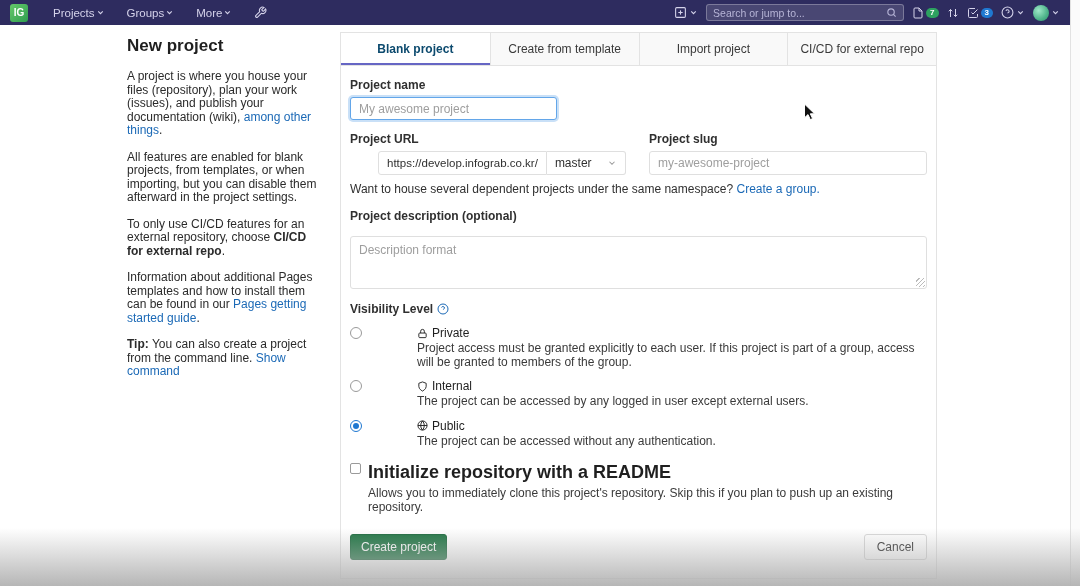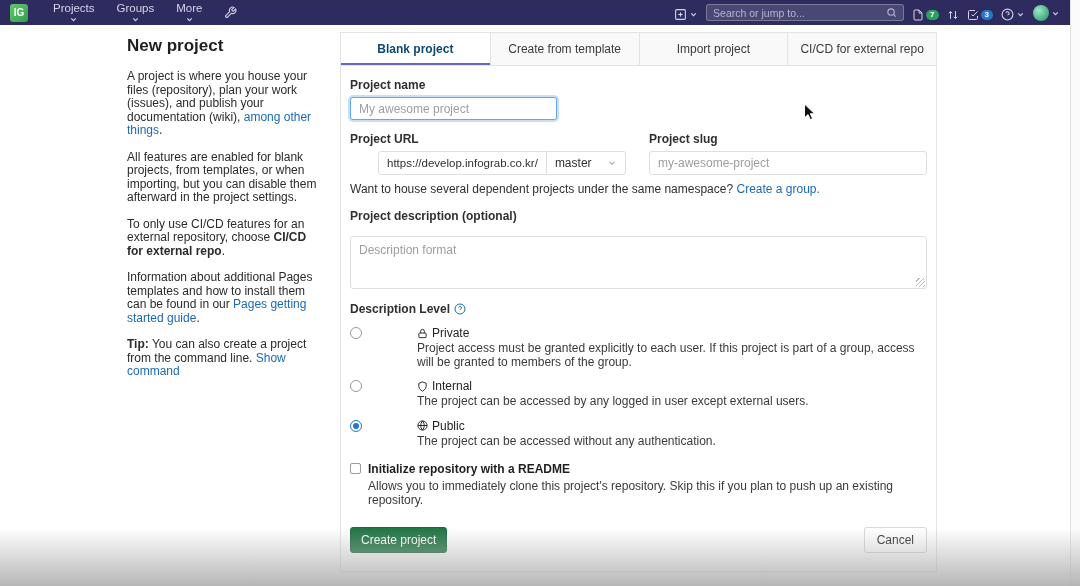--- a/index.html
+++ b/index.html
@@ -6,23 +6,23 @@
   html,body { width:1080px; height:586px; overflow:hidden; }
   body { font-family:"Liberation Sans", sans-serif; background:#fff; position:relative; color:#2b2b2b; }
 
   
   .navbar { position:absolute; top:0; left:0; width:1070px; height:25px;
     background:#2e2c5f; display:flex; align-items:center; padding:0 10px; z-index:10; }
   .nav-left { display:flex; align-items:center; gap:4px; }
   .logo { width:18px; height:18px; border-radius:3px; background:linear-gradient(135deg,#66c86a,#2f9e50);
     color:#fff; font-weight:bold; font-size:10px; display:flex; align-items:center; justify-content:center;
     margin-right:12px; }
-  .nav-item { display:flex; align-items:center; gap:1px; color:#d5d3ea; font-size:11.5px; padding:0 9px; cursor:pointer;flex-direction:column; }
+  .nav-item { display:flex; align-items:center; gap:1px; color:#d5d3ea; font-size:11.5px; padding:0 9px; cursor:pointer; }
   .nav-item svg, .icon-btn svg { display:block; }
-  .nav-right { margin-left:auto; display:flex; align-items:flex-end; gap:8px; }
+  .nav-right { margin-left:auto; display:flex; align-items:center; gap:8px; }
   .plus-group { display:flex; align-items:center; gap:2px; color:#d5d3ea; }
   .searchbox { width:198px; height:17px; background:rgba(255,255,255,.13); border:1px solid rgba(255,255,255,.28);
     border-radius:3px; display:flex; align-items:center; padding:0 6px; }
   .searchbox input { flex:1; background:transparent; border:none; outline:none; color:#cfcde6; font-size:10.5px;
     font-family:"Liberation Sans", sans-serif; }
   .searchbox input::placeholder { color:#b6b4d6; }
   .icon-btn { display:flex; align-items:center; gap:2px; cursor:pointer; }
   .badge { font-size:8px; font-weight:bold; color:#fff; border-radius:6px; padding:1px 4px; line-height:1; }
   .badge-green { background:#2da160; }
   .badge-blue { background:#1f78d1; }
@@ -74,21 +74,21 @@
   .radio { width:12px; height:12px; border:1px solid #9a9a9a; border-radius:50%; margin-top:1px;
     flex:0 0 auto; display:flex; align-items:center; justify-content:center; background:#fff; cursor:pointer; }
   .radio.checked { border-color:#1f78d1; }
   .radio.checked .dot { width:6px; height:6px; border-radius:50%; background:#1f78d1; }
   .vis-body { margin-left:7px; }
   .vis-title { display:flex; align-items:center; gap:4px; font-size:12px; color:#1f1f1f; cursor:pointer; }
   .vis-desc { font-size:12px; color:#3a3a3a; line-height:13.5px; margin-top:2px; }
   .chk-row { display:flex; margin-top:14px; }
   .checkbox { width:11px; height:11px; border:1px solid #9a9a9a; border-radius:2px; margin-top:1px; flex:0 0 auto; background:#fff; cursor:pointer; }
   .chk-body { margin-left:7px; }
-  .chk-title { font-size:12px; font-weight:bold; color:#1f1f1f; cursor:pointer; }
+  .chk-title { font-size:18px; font-weight:bold; color:#1f1f1f; cursor:pointer; }
   .chk-desc { font-size:12px; color:#3a3a3a; margin-top:3px; }
   .footer { display:flex; justify-content:space-between; align-items:center; margin-top:20px; }
   .btn-green { background:#217645; color:#fff; border:1px solid #1d6a3e; border-radius:3px;
     font-size:12px; padding:5px 10px; font-family:"Liberation Sans", sans-serif; cursor:pointer; }
   .btn-cancel { background:#fff; color:#303030; border:1px solid #d8d8d8; border-radius:3px;
     font-size:12px; padding:5px 12px; font-family:"Liberation Sans", sans-serif; cursor:pointer; }
 
   
   .fade { position:absolute; left:0; bottom:0; width:100%; height:58px; z-index:40; pointer-events:none;
     background:linear-gradient(to bottom, rgba(178,178,178,0), rgba(178,178,178,.95)); }
@@ -230,21 +230,21 @@
     <div class="section">
       <div class="flabel">Project description (optional)</div>
       <div class="desc-wrap">
         <textarea class="desc" placeholder="Description format" style=""></textarea>
         <div class="resize-grip"></div>
       </div>
     </div>
 
     <div class="section">
       <div class="flabel">
-        <span>Description Level</span>
+        <span>Visibility Level</span>
         <svg width="12" height="12" viewBox="0 0 24 24" fill="none" stroke="#1b69b6" stroke-width="2">
             <circle cx="12" cy="12" r="10"></circle>
             <path d="M9.09 9a3 3 0 0 1 5.83 1c0 2-3 3-3 3"></path>
             <line x1="12" y1="17" x2="12.01" y2="17"></line>
           </svg>
       </div>
 
       <div class="vis-opt">
         <span class="radio">
             <span class="dot"></span>

